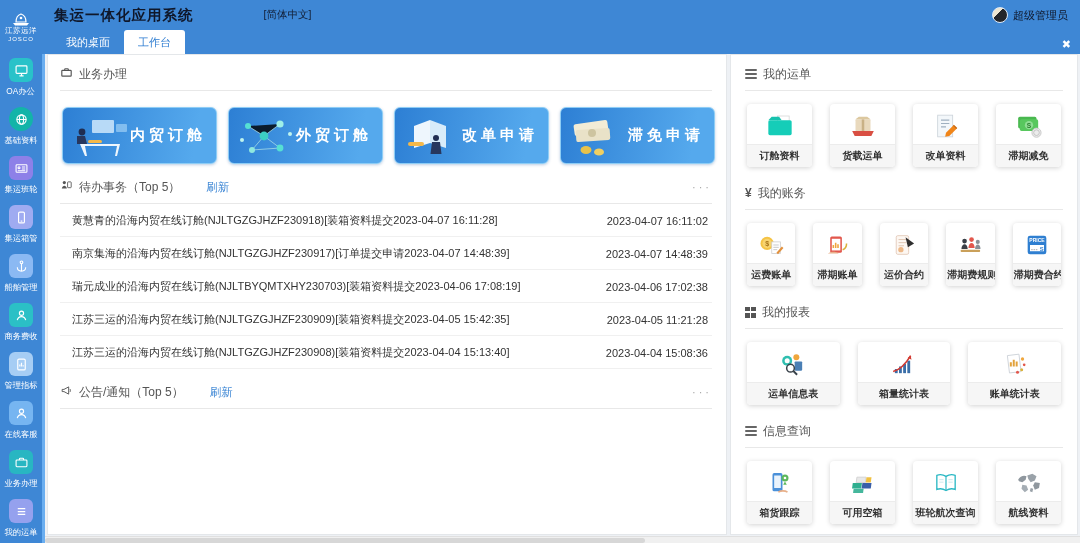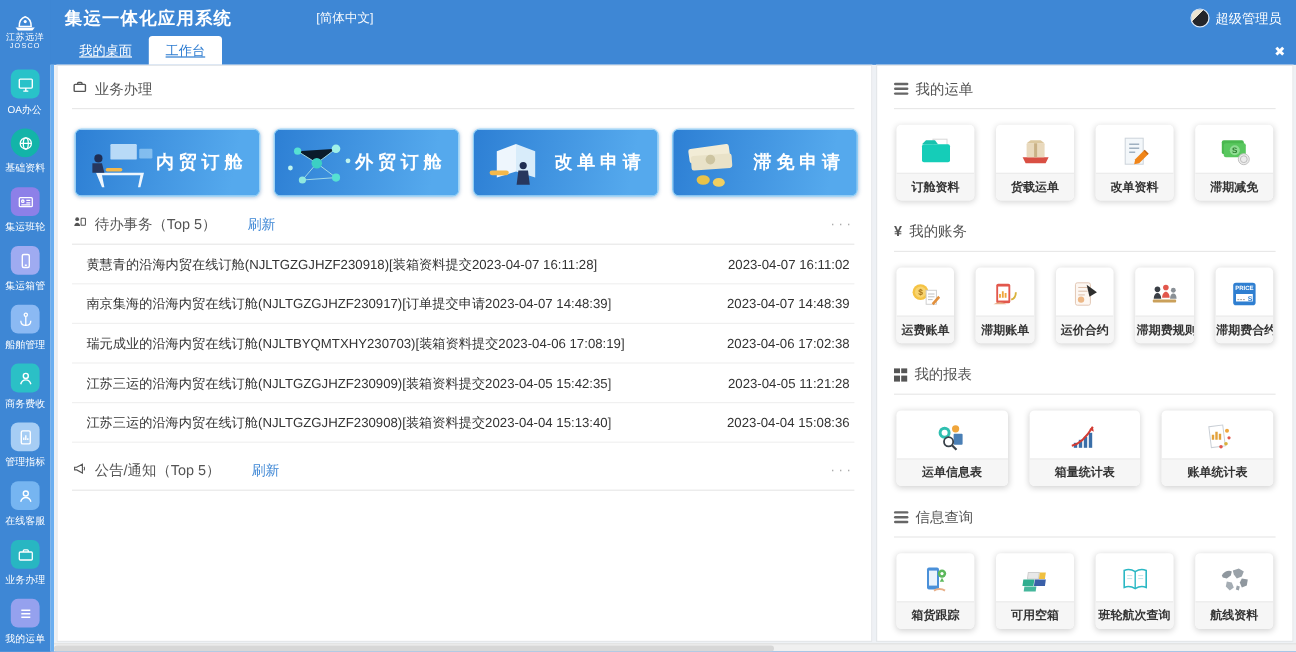--- a/index.html
+++ b/index.html
@@ -14,28 +14,28 @@
   .logo-line1 { font-size:7.5px; letter-spacing:.5px; white-space:nowrap; }
   .logo-line2 { font-size:6px; letter-spacing:1px; }
   .nav { flex:1; width:100%; display:flex; flex-direction:column; align-items:center; padding-top:4px; overflow:hidden; }
   .nav-item { display:flex; flex-direction:column; align-items:center; margin-bottom:9px; cursor:pointer; width:100%; }
   .nav-icon { width:24px; height:24px; border-radius:6px; display:flex; align-items:center; justify-content:center; }
   .nav-icon.round { border-radius:50%; }
   .nav-label { font-size:9px; color:#fff; margin-top:3px; white-space:nowrap; transform:scale(.92); }
 
   
   .main-col { flex:1; display:flex; flex-direction:column; min-width:0; }
-  .topbar { height:30px; background:#3e87d5; display:flex; align-items:center; color:#ffffff; padding:0 12px; flex-shrink:0; }
+  .topbar { height:30px; background:#3e87d5; display:flex; align-items:center; color:#0f172a; padding:0 12px; flex-shrink:0; }
   .app-title { font-size:14.5px; font-weight:bold; letter-spacing:1px; }
   .lang { font-size:10.5px; margin-left:70px; opacity:.95; cursor:pointer; }
   .topbar .spacer { flex:1; }
   .user { display:flex; align-items:center; gap:5px; font-size:11px; cursor:pointer; }
   .avatar { width:16px; height:16px; border-radius:50%; background:linear-gradient(135deg,#ece5d2 38%,#24262b 38%); border:1px solid #dfe9f5; }
   .tabbar { height:24px; background:#3e87d5; display:flex; align-items:flex-end; padding-left:10px; position:relative; flex-shrink:0; }
-  .tab { font-size:11px; color:#fff; padding:5px 14px 4px; cursor:pointer; white-space:nowrap;text-decoration:underline; }
+  .tab { font-size:11px; color:#fff; padding:5px 14px 4px; cursor:pointer; white-space:nowrap; }
   .tab.active { background:#fff; color:#2d7cd1; border-radius:3px 3px 0 0; }
   .close-btn { position:absolute; right:9px; bottom:4px; color:#fff; font-size:11px; font-weight:bold; cursor:pointer; line-height:1; }
 
   
   .content { flex:1; background:#eef1f5; display:flex; gap:3px; padding:0 2px; border-left:3px solid #6aaef0; position:relative; min-height:0; }
   .panel { background:#fff; border:1px solid #e4e7ea; margin-bottom:8px; }
   .left-panel { flex:1; padding:10px 14px 10px 12px; min-width:0; }
   .right-panel { width:348px; flex-shrink:0; padding:10px 14px; overflow:hidden; }
 
   .sec-head { display:flex; align-items:center; gap:6px; font-size:12px; color:#555; height:18px; }

